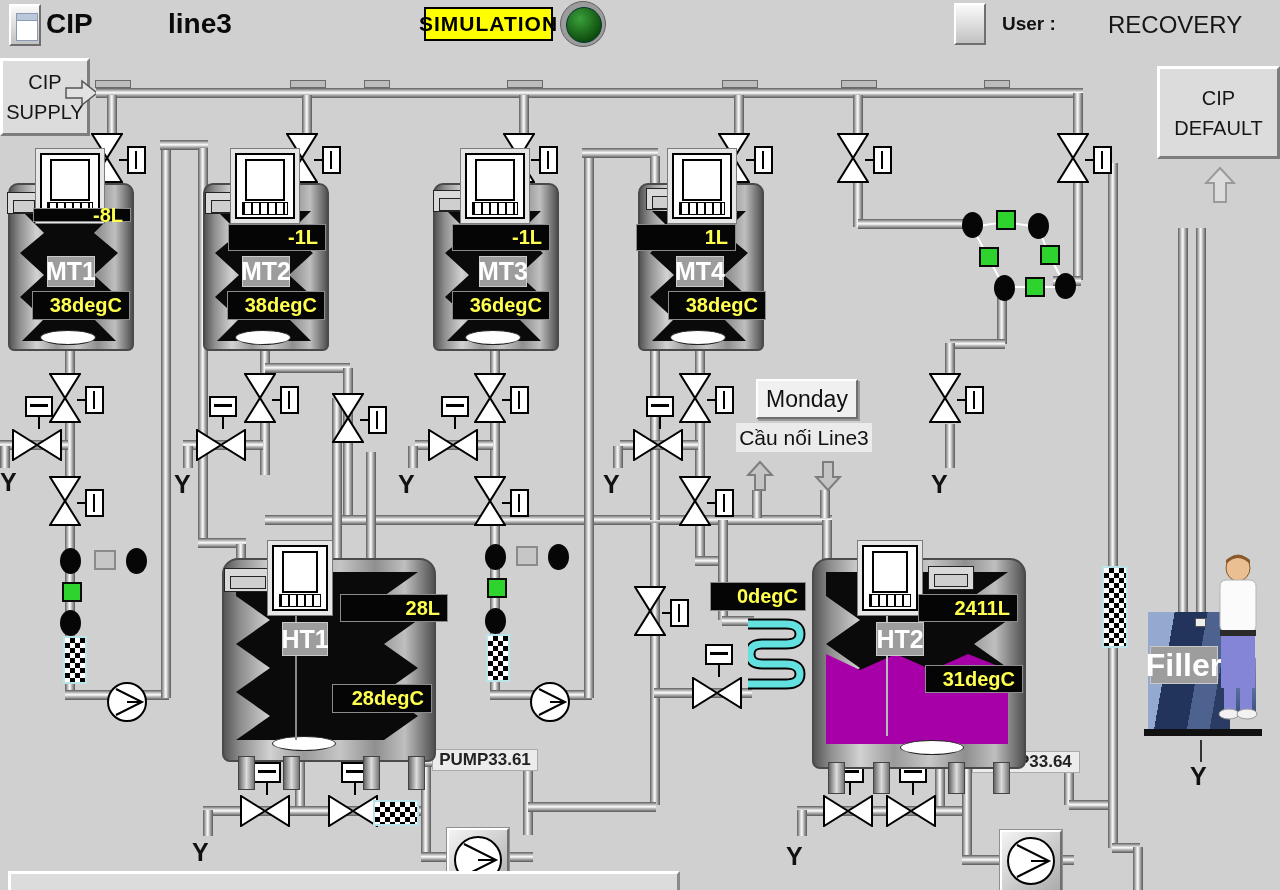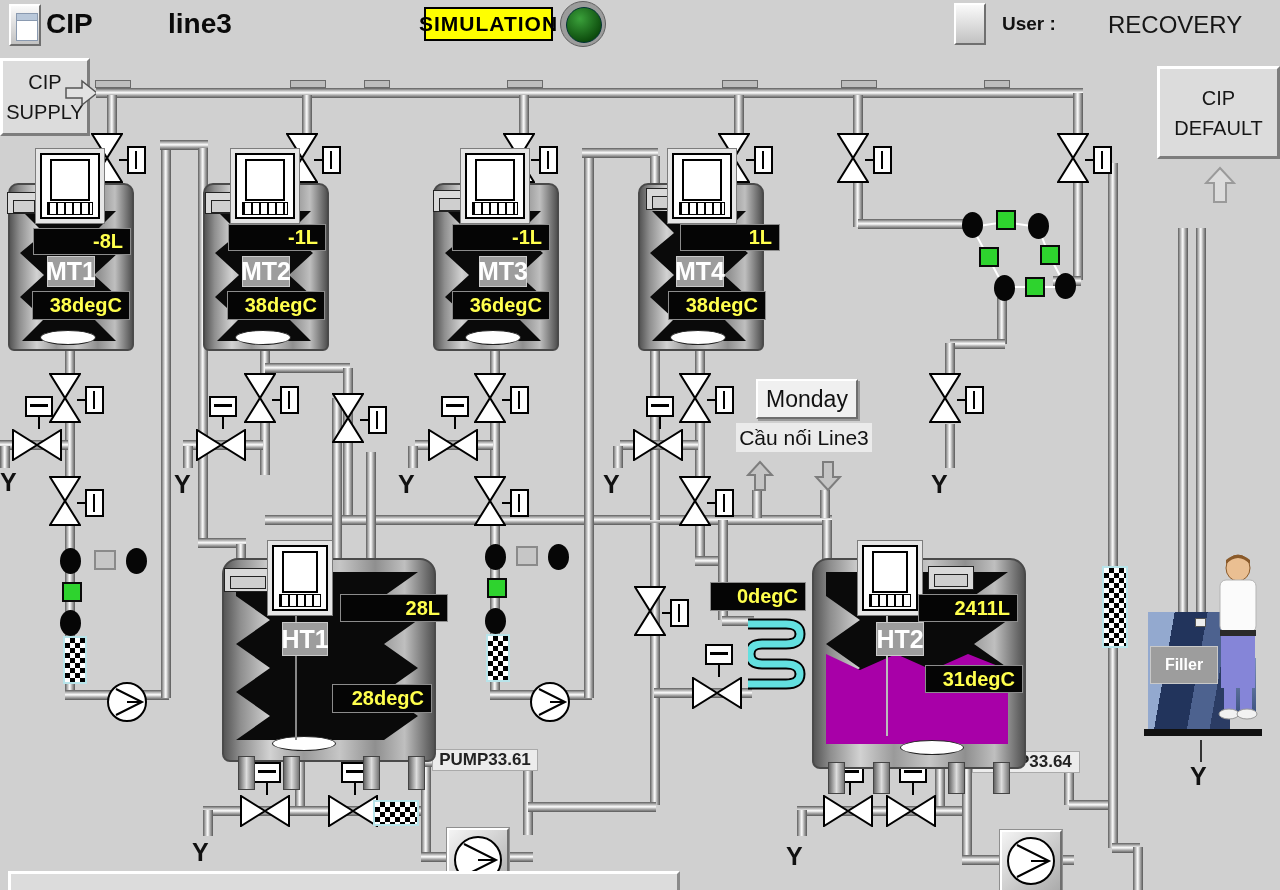--- a/index.html
+++ b/index.html
@@ -449,21 +449,21 @@
   </svg>
   <div class="disp" style="left:710px;top:582px;width:96px;height:29px">0degC</div>
 
   <div class="tank" style="left:8px;top:183px;width:122px;height:164px"></div>
   <svg class="agit" style="left:8px;top:183px" width="122" height="164">
       <polygon points="14,28 108,28 86,50 110,70 86,92 110,114 86,136 108,158 14,158 36,136 12,114 36,92 12,70 36,50" fill="#0a0a0a"></polygon>
     </svg>
   <div class="tel" style="left:40px;top:330px;width:54px;height:13px"></div>
   <div class="flange" style="left:7px;top:192px;width:32px;height:20px"></div>
   <div class="motor" style="left:40px;top:153px;width:56px;height:62px"></div>
-  <div class="disp" style="left:33px;top:228px;width:98px;height:27px">-8L</div>
+  <div class="disp" style="left:33px;top:208px;width:98px;height:14px">-8L</div>
   <div class="tag" style="left:47px;top:256px;width:46px;height:29px">MT1</div>
   <div class="disp" style="left:32px;top:291px;width:98px;height:29px">38degC</div>
 
   <div class="tank" style="left:203px;top:183px;width:122px;height:164px"></div>
   <svg class="agit" style="left:203px;top:183px" width="122" height="164">
       <polygon points="14,28 108,28 86,50 110,70 86,92 110,114 86,136 108,158 14,158 36,136 12,114 36,92 12,70 36,50" fill="#0a0a0a"></polygon>
     </svg>
   <div class="tel" style="left:235px;top:330px;width:54px;height:13px"></div>
   <div class="flange" style="left:205px;top:192px;width:32px;height:20px"></div>
   <div class="motor" style="left:235px;top:153px;width:56px;height:62px"></div>
@@ -482,21 +482,21 @@
   <div class="tag" style="left:479px;top:256px;width:46px;height:29px">MT3</div>
   <div class="disp" style="left:452px;top:291px;width:98px;height:29px">36degC</div>
 
   <div class="tank" style="left:638px;top:183px;width:122px;height:164px"></div>
   <svg class="agit" style="left:638px;top:183px" width="122" height="164">
       <polygon points="14,28 108,28 86,50 110,70 86,92 110,114 86,136 108,158 14,158 36,136 12,114 36,92 12,70 36,50" fill="#0a0a0a"></polygon>
     </svg>
   <div class="tel" style="left:670px;top:330px;width:54px;height:13px"></div>
   <div class="flange" style="left:646px;top:188px;width:32px;height:20px"></div>
   <div class="motor" style="left:672px;top:153px;width:56px;height:62px"></div>
-  <div class="disp" style="left:680px;top:224px;width:100px;height:27px">1L</div>
+  <div class="disp" style="left:636px;top:224px;width:100px;height:27px">1L</div>
   <div class="tag" style="left:676px;top:256px;width:46px;height:29px">MT4</div>
   <div class="disp" style="left:668px;top:291px;width:98px;height:29px">38degC</div>
 
   <div class="tank" style="left:222px;top:558px;width:210px;height:200px;border-radius:16px 16px 8px 8px"></div>
   <svg class="agit" style="left:222px;top:558px" width="210" height="200">
     <polygon points="14,14 196,14 162,38 196,62 162,86 196,110 162,134 196,158 162,182 14,182 48,158 14,134 48,110 14,86 48,62 14,38" fill="#0a0a0a"></polygon>
   </svg>
   <div class="tel" style="left:272px;top:736px;width:62px;height:13px"></div>
   <div style="position:absolute;left:295px;top:606px;width:2px;height:134px;background:#888"></div>
   <div class="leg" style="left:238px;top:756px;height:32px"></div>
@@ -536,21 +536,21 @@
     </svg>
   <svg style="position:absolute;left:1204px;top:166px" width="32" height="38">
       <polygon points="16,2 30,17 22,17 22,36 10,36 10,17 2,17" fill="#dcdcdc" stroke="#9a9a9a" stroke-width="2"></polygon>
     </svg>
 
   <div style="position:absolute;left:1148px;top:612px;width:82px;height:118px;background:linear-gradient(100deg,#93a9cf 0 26%,#22345c 26% 58%,#4d628f 58% 80%,#2b3c64 80%)"></div>
   <div style="position:absolute;left:1228px;top:658px;width:28px;height:56px;background:linear-gradient(180deg,#7c90b8,#3d5280)"></div>
   <div style="position:absolute;left:1195px;top:618px;width:9px;height:7px;background:#eee;border:1px solid #555"></div>
   <div style="position:absolute;left:1144px;top:729px;width:118px;height:7px;background:#111"></div>
   <div style="position:absolute;left:1200px;top:740px;width:2px;height:22px;background:#333"></div>
-  <div class="tag" style="left:1150px;top:646px;width:66px;height:36px;font-size:16px">Filler</div>
+  <div class="tag" style="left:1150px;top:646px;width:66px;height:36px;font-size:32px">Filler</div>
   <svg style="position:absolute;left:1212px;top:552px" width="54" height="178">
     <ellipse cx="26" cy="16" rx="12" ry="13" fill="#eabf92" stroke="#8a5a2a" stroke-width="1"></ellipse>
     <path d="M14,12 Q26,0 38,12 L38,8 Q26,-2 14,8 Z" fill="#8a5a2a"></path>
     <rect x="8" y="28" width="36" height="52" rx="6" fill="#fbfbfb" stroke="#b5b5b5"></rect>
     <rect x="8" y="78" width="36" height="6" fill="#2a2a2a"></rect>
     <rect x="9" y="84" width="34" height="52" fill="#8585d8"></rect>
     <rect x="12" y="136" width="12" height="22" fill="#8585d8"></rect>
     <rect x="28" y="136" width="12" height="22" fill="#8585d8"></rect>
     <ellipse cx="17" cy="162" rx="10" ry="5" fill="#f2f2f2" stroke="#999"></ellipse>
     <ellipse cx="35" cy="162" rx="10" ry="5" fill="#f2f2f2" stroke="#999"></ellipse>

